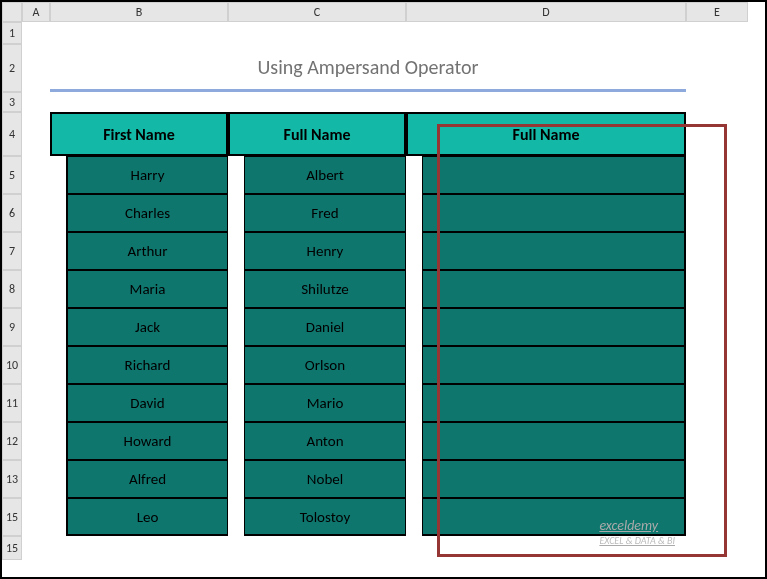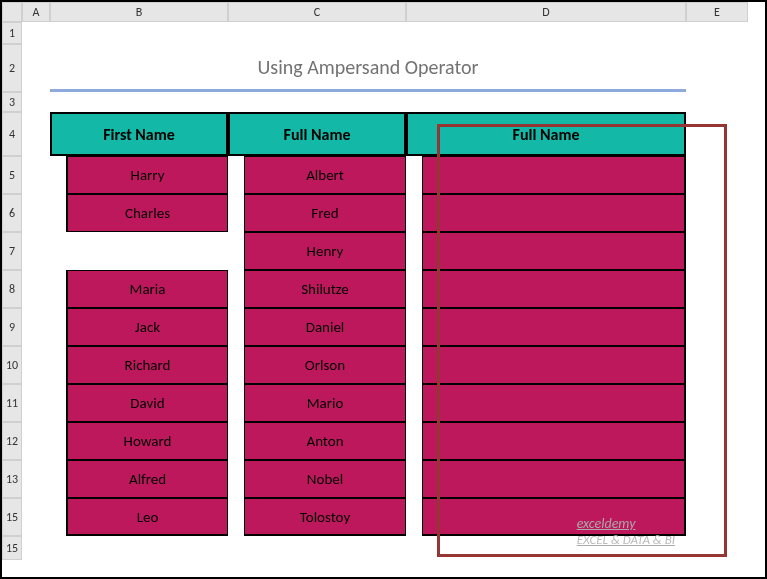--- a/index.html
+++ b/index.html
@@ -4,30 +4,30 @@
   <style>
     * { box-sizing: border-box; margin: 0; padding: 0; }
     body { font-family: Calibri, Arial, sans-serif; background: #fff; width: 767px; height: 579px; position: relative; border: 2px solid #000; }
     .grid { display: grid; grid-template-columns: 20px 28px 178px 178px 280px 62px; grid-template-rows: 20px 22px 48px 20px 44px repeat(10, 38px) 24px; position: relative; }
     .rowhead, .colhead, .corner { background: #e6e6e6; border: 1px solid #d0d0d0; font-size: 12px; color: #333; display: flex; align-items: center; justify-content: center; }
     .corner { grid-column: 1; grid-row: 1; }
     .colhead { grid-row: 1; }
     .rowhead { grid-column: 1; }
     .title { grid-column: 3 / 6; grid-row: 3; display: flex; align-items: center; justify-content: center; font-size: 20px; font-weight: normal; color: #737373; border-bottom: 3px solid #8ea9db; }
     .header-cell { background: #14b8a6; border: 2px solid #000; font-weight: bold; font-size: 16px; display: flex; align-items: center; justify-content: center; }
-    .data-cell { border: 1px solid #000; font-size: 15px; display: flex; align-items: center; justify-content: center; background: #be185d; margin-left: 16px; }
+    .data-cell { border: 1px solid #000; font-size: 15px; display: flex; align-items: center; justify-content: center; background: #0f766e; margin-left: 16px; }
     .data-left { border-left: 2px solid #000; }
     .data-right { border-right: 2px solid #000; }
     .data-bottom { border-bottom: 2px solid #000; }
     .hb { grid-column: 3; grid-row: 5; }
     .hc { grid-column: 4; grid-row: 5; }
     .hd { grid-column: 5; grid-row: 5; }
     .highlight { position: absolute; border: 3px solid #963634; pointer-events: none; }
     .watermark { position: absolute; bottom: 30px; right: 90px; font-size: 14px; color: #aaa; font-style: italic; text-decoration: underline; }
-    .watermark small { display: block; font-size: 13px; color: #bbb; }
+    .watermark small { display: block; font-size: 10px; color: #bbb; }
   </style>
 </head>
 <body>
 
 <div class="grid">
   <div class="corner"></div>
   <div class="colhead" style="grid-column:2">A</div>
   <div class="colhead" style="grid-column:3">B</div>
   <div class="colhead" style="grid-column:4">C</div>
   <div class="colhead" style="grid-column:5">D</div>
@@ -56,20 +56,21 @@
   <div class="header-cell hd">Full Name</div>
 
   <div class="data-cell data-left" style="grid-column:3;grid-row:6">Harry</div>
   <div class="data-cell" style="grid-column:4;grid-row:6">Albert</div>
   <div class="data-cell data-right" style="grid-column:5;grid-row:6"></div>
 
   <div class="data-cell data-left" style="grid-column:3;grid-row:7">Charles</div>
   <div class="data-cell" style="grid-column:4;grid-row:7">Fred</div>
   <div class="data-cell data-right" style="grid-column:5;grid-row:7"></div>
 
+  <div class="data-cell data-left" style="grid-column:3;grid-row:8">Arthur</div>
   <div class="data-cell" style="grid-column:4;grid-row:8">Henry</div>
   <div class="data-cell data-right" style="grid-column:5;grid-row:8"></div>
 
   <div class="data-cell data-left" style="grid-column:3;grid-row:9">Maria</div>
   <div class="data-cell" style="grid-column:4;grid-row:9">Shilutze</div>
   <div class="data-cell data-right" style="grid-column:5;grid-row:9"></div>
 
   <div class="data-cell data-left" style="grid-column:3;grid-row:10">Jack</div>
   <div class="data-cell" style="grid-column:4;grid-row:10">Daniel</div>
   <div class="data-cell data-right" style="grid-column:5;grid-row:10"></div>

